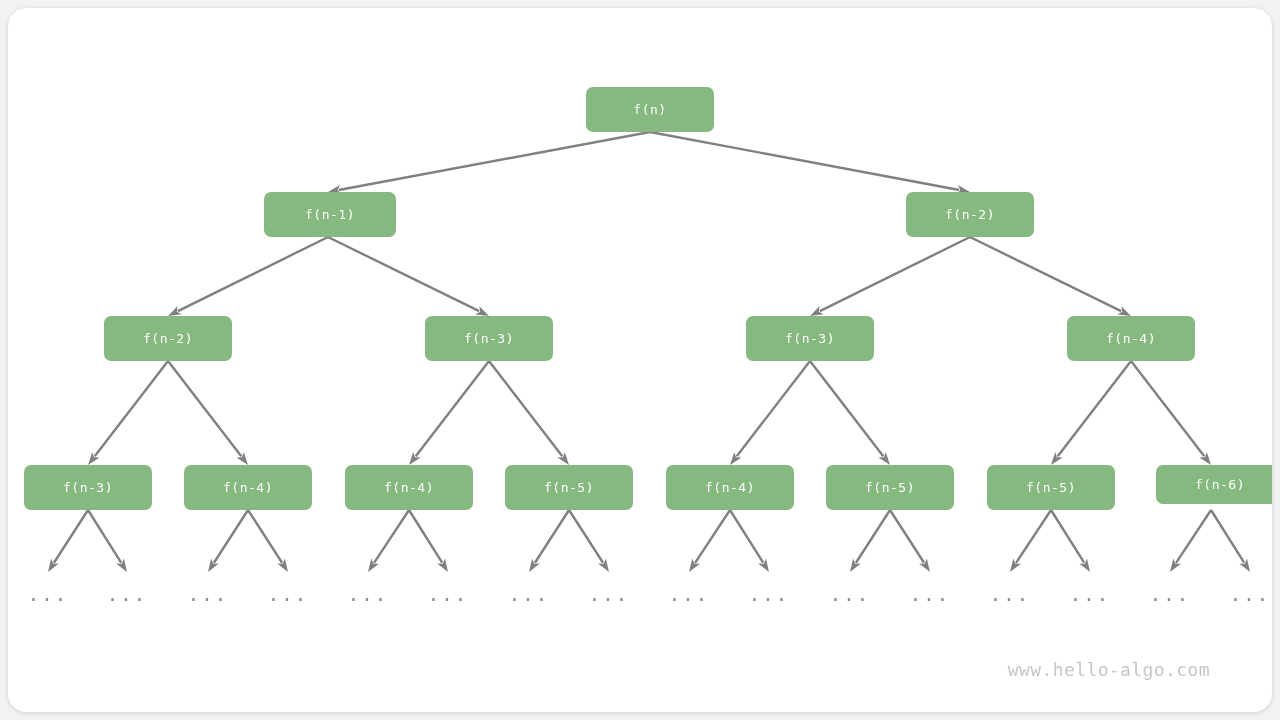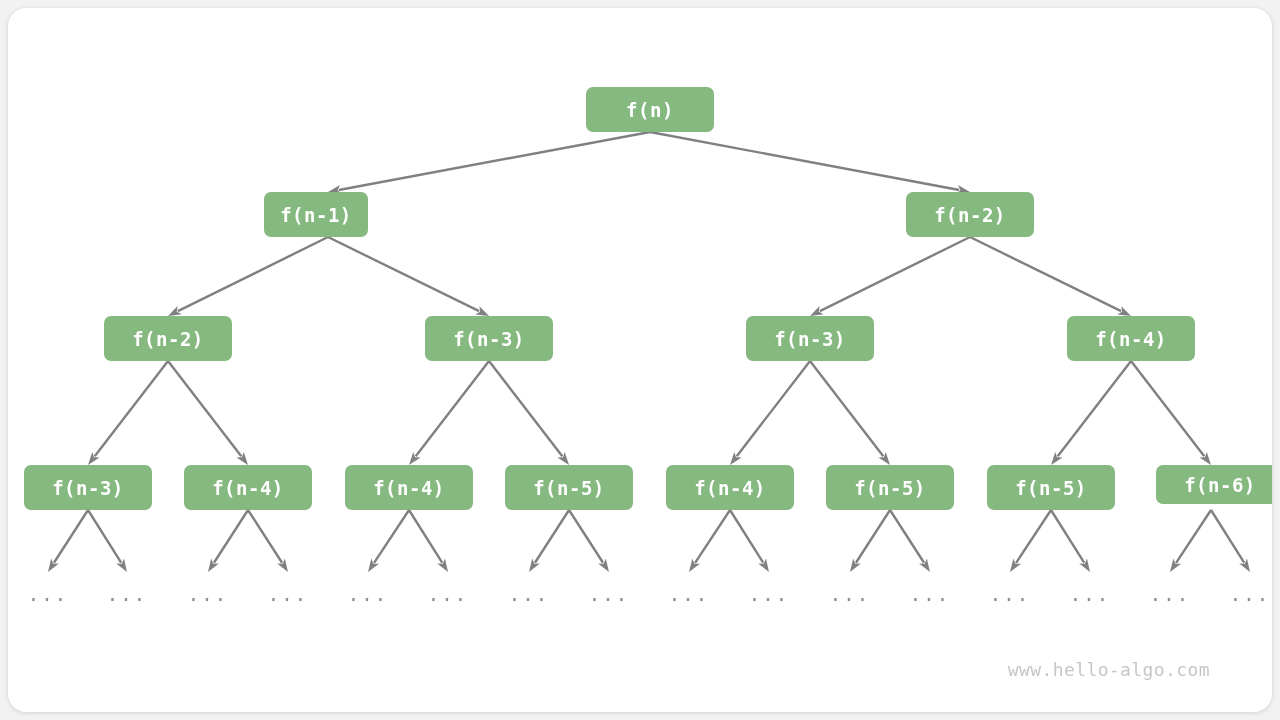--- a/index.html
+++ b/index.html
@@ -39,28 +39,27 @@
     height: 720px;
     pointer-events: none;
   }
   .node {
     position: absolute;
     box-sizing: border-box;
     background: #85b97f;
     border-radius: 7px;
     color: #ffffff;
     font-family: "DejaVu Sans Mono", monospace;
-    font-size: 19px;
+    font-size: 13px;
     letter-spacing: 0.5px;
     display: flex;
     align-items: center;
     justify-content: center;
     white-space: nowrap;
     user-select: none;
-    font-weight: bold;
   }
   .ellipsis {
     position: absolute;
     color: #8c8c8c;
     font-family: "DejaVu Sans Mono", monospace;
     font-size: 19px;
     letter-spacing: 2px;
     display: flex;
     align-items: center;
     justify-content: center;
@@ -200,21 +199,21 @@
           <line x1="1203" y1="502" x2="1168.0675086018468" y2="554.8247430898903" stroke="#808080" stroke-width="2.4" stroke-linecap="butt"></line>
           <polygon points="1162,564 1165.3337663670459,550.6191927818254 1167.4055985725545,555.8256802073568 1173.0076176009557,555.6938363397335" fill="#808080"></polygon>
         </g>
         <g>
           <line x1="1203" y1="502" x2="1236.1430376938442" y2="554.6889317184186" stroke="#808080" stroke-width="2.4" stroke-linecap="butt"></line>
           <polygon points="1242,564 1231.1844159931545,555.4452853588873 1236.781979036334,555.704684621864 1238.971854919568,550.546735066466" fill="#808080"></polygon>
         </g>
       </svg>
     <div id="nodes-layer">
         <div class="node" style="left: 578px; top: 79px; width: 128px; height: 45px; background: rgb(133, 185, 127); color: rgb(255, 255, 255);">f(n)</div>
-        <div class="node" style="left: 256px; top: 184px; width: 104px; height: 45px; background: rgb(133, 185, 127); color: rgb(255, 255, 255);">f(n-1)</div>
+        <div class="node" style="left: 256px; top: 184px; width: 132px; height: 45px; background: rgb(133, 185, 127); color: rgb(255, 255, 255);">f(n-1)</div>
         <div class="node" style="left: 898px; top: 184px; width: 128px; height: 45px; background: rgb(133, 185, 127); color: rgb(255, 255, 255);">f(n-2)</div>
         <div class="node" style="left: 96px; top: 308px; width: 128px; height: 45px; background: rgb(133, 185, 127); color: rgb(255, 255, 255);">f(n-2)</div>
         <div class="node" style="left: 417px; top: 308px; width: 128px; height: 45px; background: rgb(133, 185, 127); color: rgb(255, 255, 255);">f(n-3)</div>
         <div class="node" style="left: 738px; top: 308px; width: 128px; height: 45px; background: rgb(133, 185, 127); color: rgb(255, 255, 255);">f(n-3)</div>
         <div class="node" style="left: 1059px; top: 308px; width: 128px; height: 45px; background: rgb(133, 185, 127); color: rgb(255, 255, 255);">f(n-4)</div>
         <div class="node" style="left: 16px; top: 457px; width: 128px; height: 45px; background: rgb(133, 185, 127); color: rgb(255, 255, 255);">f(n-3)</div>
         <div class="node" style="left: 176px; top: 457px; width: 128px; height: 45px; background: rgb(133, 185, 127); color: rgb(255, 255, 255);">f(n-4)</div>
         <div class="node" style="left: 337px; top: 457px; width: 128px; height: 45px; background: rgb(133, 185, 127); color: rgb(255, 255, 255);">f(n-4)</div>
         <div class="node" style="left: 497px; top: 457px; width: 128px; height: 45px; background: rgb(133, 185, 127); color: rgb(255, 255, 255);">f(n-5)</div>
         <div class="node" style="left: 658px; top: 457px; width: 128px; height: 45px; background: rgb(133, 185, 127); color: rgb(255, 255, 255);">f(n-4)</div>

